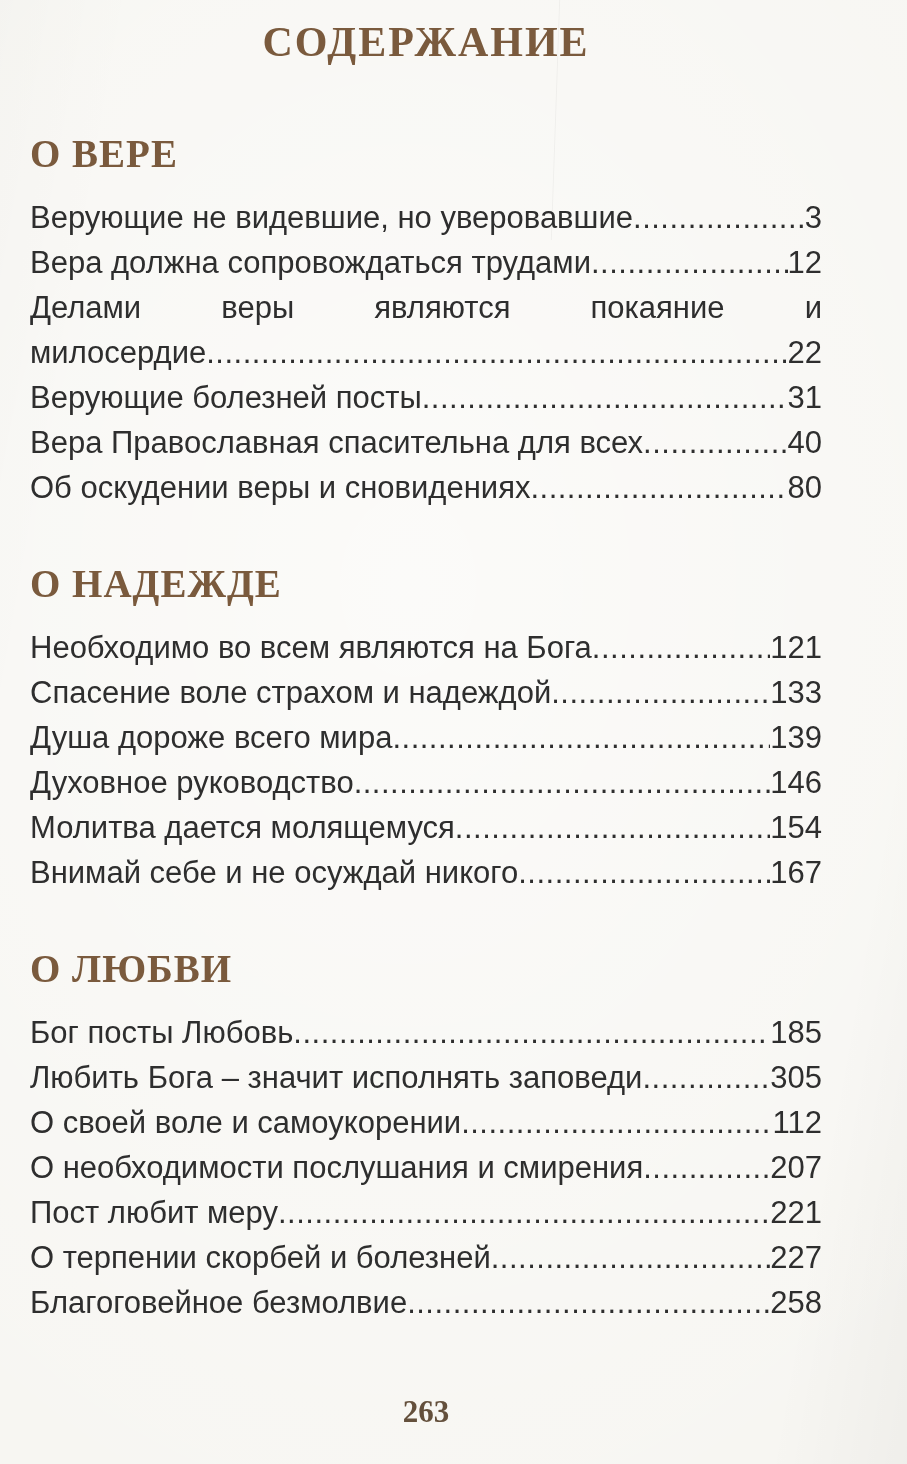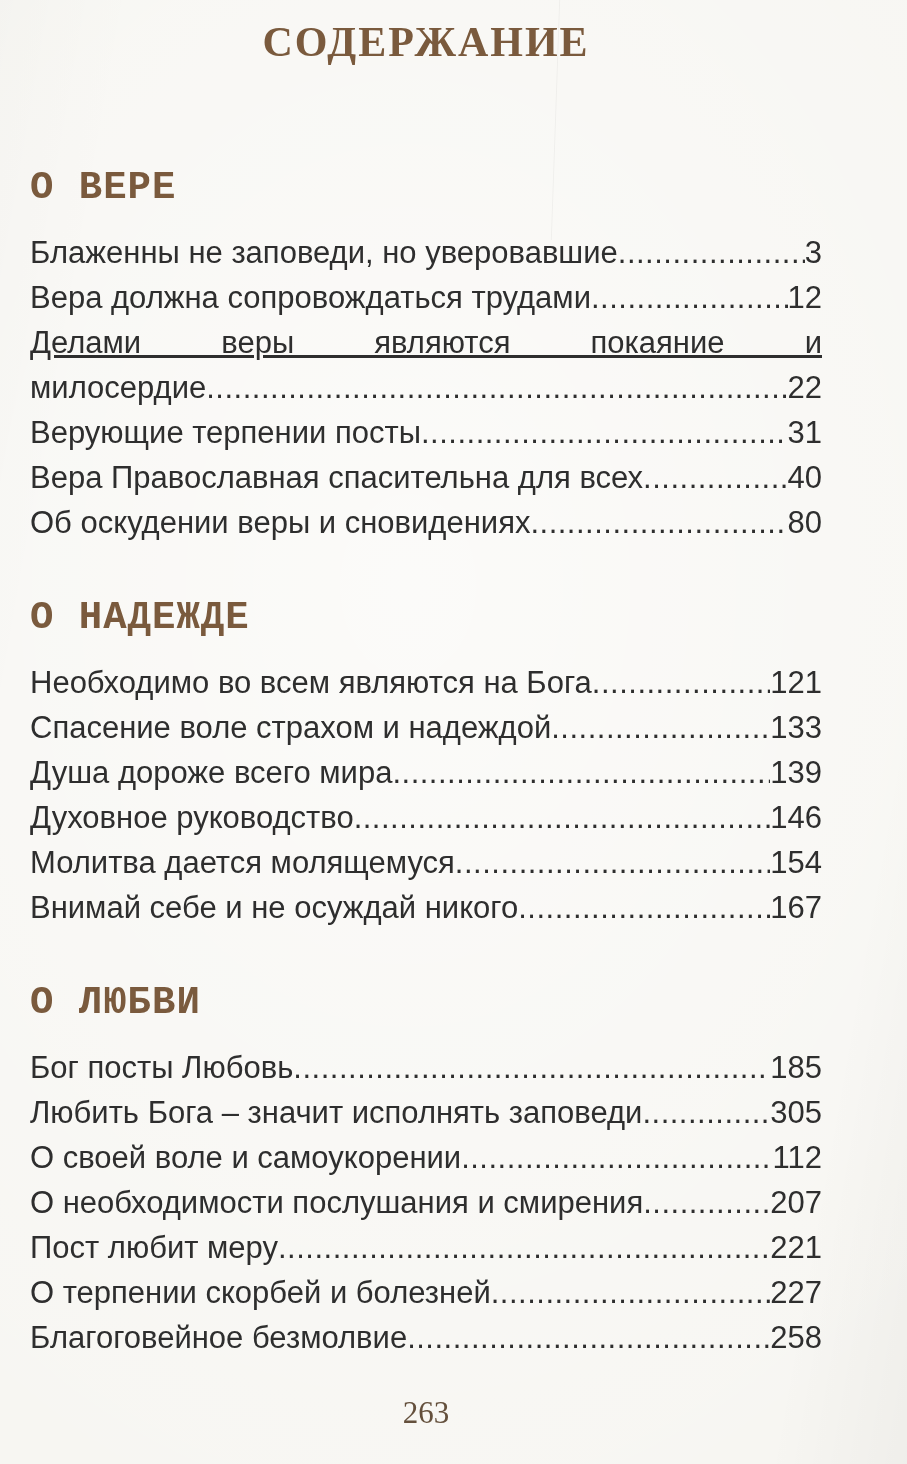--- a/index.html
+++ b/index.html
@@ -15,21 +15,20 @@
     margin: 0 auto;
     box-sizing: border-box;
     padding: 16px 85px 34px 30px;
     display: flex;
     flex-direction: column;
     overflow: hidden;
     background:
       radial-gradient(ellipse 120% 100% at 45% 40%, rgba(255,255,255,0.55), rgba(0,0,0,0) 70%),
       linear-gradient(100deg, rgba(0,0,0,0.015) 0%, rgba(0,0,0,0) 12%, rgba(0,0,0,0) 88%, rgba(0,0,0,0.03) 100%),
       #f7f6f2;
-    gap: 35px;
   }
   
   .crease {
     position: absolute;
     left: 555px;
     top: 0;
     width: 1px;
     height: 240px;
     background: rgba(0,0,0,0.04);
     transform: rotate(2deg);
@@ -40,74 +39,74 @@
     font-size: 42px;
     line-height: 52px;
     letter-spacing: 2px;
     text-align: center;
     color: #7a5a3d;
     margin: 0 0 62px 0;
   }
   .toc-section { margin-top: 0; }
   .toc-section + .toc-section { margin-top: 50px; }
   .section-heading {
-    font-family: Liberation Mono, monospace;
+    font-family: Liberation Serif, serif;
     font-weight: bold;
     font-size: 39px;
     line-height: 47px;
     letter-spacing: 1px;
     color: #7a5a3d;
     margin: 0 0 18px 0;
   }
   .entry {
     font-size: 31px;
     line-height: 45px;
     color: #2e2e2e;
   }
   .entry-wrap-line {
     text-align: justify;
     text-align-last: justify;
-    text-decoration: underline;
   }
   .entry-line {
     display: flex;
     align-items: baseline;
   }
   .entry-title { white-space: nowrap; flex: 0 0 auto; }
   .leader-dots {
     flex: 1 1 auto;
     overflow: hidden;
     white-space: nowrap;
     letter-spacing: 0.5px;
     min-width: 0;
   }
   .entry-page { flex: 0 0 auto; white-space: nowrap; }
   .page-footer {
     margin-top: auto;
     text-align: center;
     font-family: "Liberation Serif", serif;
     font-size: 31px;
     color: #64503c;
+    font-weight: bold;
   }
 </style>
 </head>
 <body>
 
 <div class="page">
   <div class="crease"></div>
 
   <h1 class="doc-title">СОДЕРЖАНИЕ</h1>
 
   <div>
   <section class="toc-section">
     <h2 class="section-heading">О ВЕРЕ</h2>
     <div>
   <div class="entry">
     <div class="entry-line">
-      <span class="entry-title">Блаженны не заповеди, но уверовавшие</span>
+      <span class="entry-title">Верующие не видевшие, но уверовавшие</span>
       <span class="leader-dots">........................................................................................................................................................................................................</span>
       <span class="entry-page">3</span>
     </div>
   </div>
 
   <div class="entry">
     <div class="entry-line">
       <span class="entry-title">Вера должна сопровождаться трудами</span>
       <span class="leader-dots">........................................................................................................................................................................................................</span>
       <span class="entry-page">12</span>
@@ -118,21 +117,21 @@
     <div class="entry-wrap-line">Делами веры являются покаяние и</div>
             <div class="entry-line">
       <span class="entry-title">милосердие</span>
       <span class="leader-dots">........................................................................................................................................................................................................</span>
       <span class="entry-page">22</span>
     </div>
   </div>
 
   <div class="entry">
     <div class="entry-line">
-      <span class="entry-title">Верующие терпении посты</span>
+      <span class="entry-title">Верующие болезней посты</span>
       <span class="leader-dots">........................................................................................................................................................................................................</span>
       <span class="entry-page">31</span>
     </div>
   </div>
 
   <div class="entry">
     <div class="entry-line">
       <span class="entry-title">Вера Православная спасительна для всех</span>
       <span class="leader-dots">........................................................................................................................................................................................................</span>
       <span class="entry-page">40</span>

